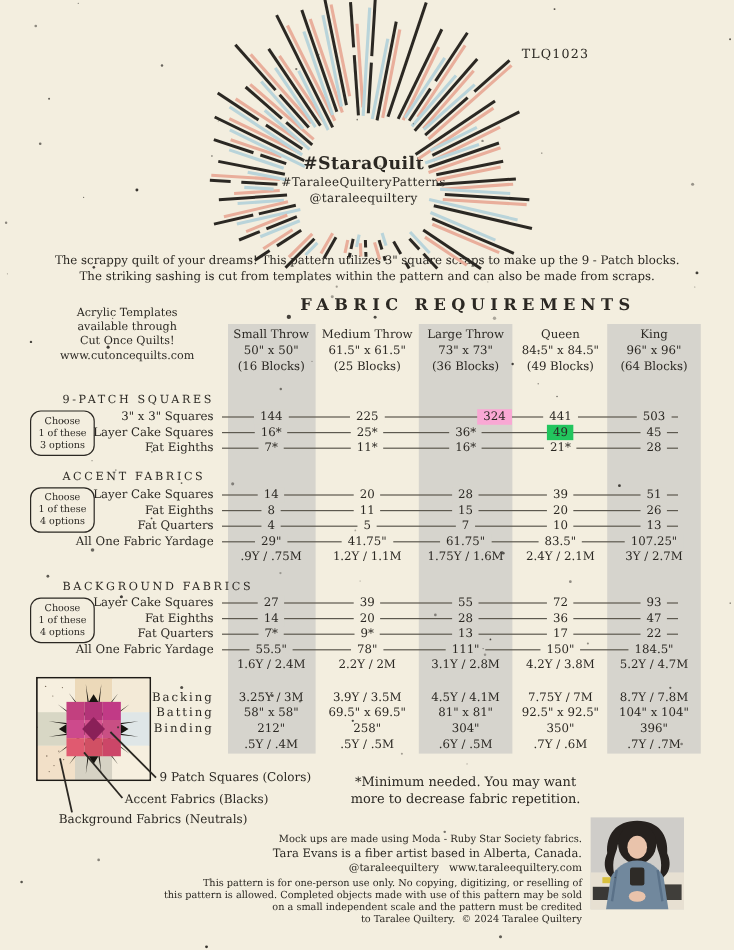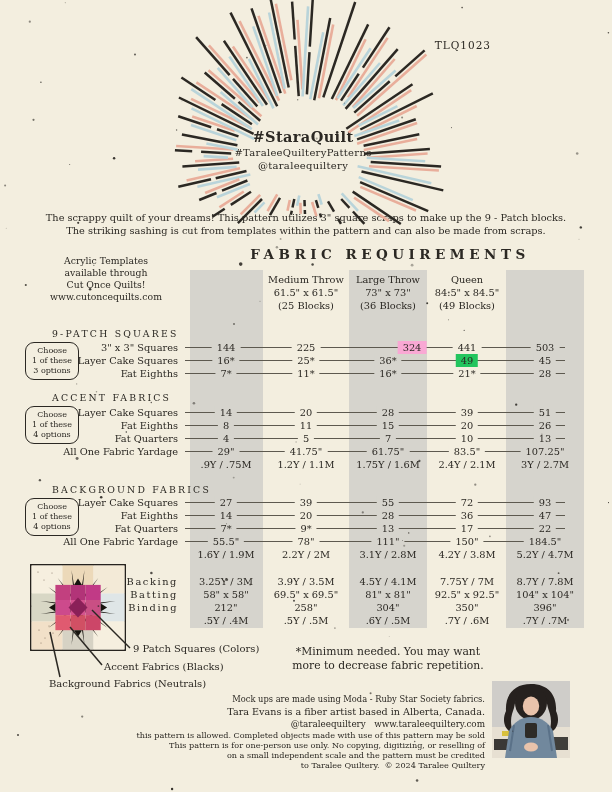--- a/index.html
+++ b/index.html
@@ -161,22 +161,22 @@
 
   <div class="note">
     <div>*Minimum needed. You may want</div>
     <div>more to decrease fabric repetition.</div>
   </div>
 
   <div class="footer">
     <div class="f-sm">Mock ups are made using Moda - Ruby Star Society fabrics.</div>
     <div class="f-md">Tara Evans is a fiber artist based in Alberta, Canada.</div>
     <div class="f-soc">@taraleequiltery   www.taraleequiltery.com</div>
+    <div class="f-xs">This pattern is for one-person use only. No copying, digitizing, or reselling of</div>
     <div class="f-xs">this pattern is allowed. Completed objects made with use of this pattern may be sold</div>
-    <div class="f-xs">This pattern is for one-person use only. No copying, digitizing, or reselling of</div>
     <div class="f-xs">on a small independent scale and the pattern must be credited</div>
     <div class="f-xs">to Taralee Quiltery.  © 2024 Taralee Quiltery</div>
   </div>
 
   <svg class="photo" viewBox="0 0 78 77">
     <rect width="78" height="77" fill="#cfcdc9"></rect>
     <rect y="46" width="78" height="31" fill="#e7e0d2"></rect>
     <rect x="2" y="58" width="14" height="11" fill="#3a3835"></rect>
     <rect x="60" y="56" width="16" height="13" fill="#403e3a"></rect>
     <rect x="18" y="63" width="9" height="8" fill="#c8473f"></rect>
@@ -395,34 +395,44 @@
       <circle cx="30.9" cy="606.1" r="0.65" fill="#2b2823" opacity="0.56"></circle>
       <circle cx="126.5" cy="376.5" r="0.75" fill="#2b2823" opacity="0.75"></circle>
       <line x1="92" y1="610" x2="130" y2="648" stroke="#2b2823" stroke-width="1.5"></line>
       <line x1="70" y1="627" x2="102" y2="665" stroke="#2b2823" stroke-width="1.5"></line>
       <line x1="50" y1="632" x2="60" y2="677" stroke="#2b2823" stroke-width="1.5"></line>
     </svg>
 
 <div class="stripe" style="left: 189.5px; width: 73px;"></div>
     <div class="stripe" style="left: 349px; width: 78px;"></div>
     <div class="stripe" style="left: 506px; width: 78px;"></div>
+    <div class="col-head" style="left: 166px;">
+      <div>Small Throw</div>
+      <div>50" x 50"</div>
+      <div>(16 Blocks)</div>
+    </div>
     <div class="col-head" style="left: 246px;">
       <div>Medium Throw</div>
       <div>61.5" x 61.5"</div>
       <div>(25 Blocks)</div>
     </div>
     <div class="col-head" style="left: 328px;">
       <div>Large Throw</div>
       <div>73" x 73"</div>
       <div>(36 Blocks)</div>
     </div>
     <div class="col-head" style="left: 407px;">
       <div>Queen</div>
       <div>84.5" x 84.5"</div>
       <div>(49 Blocks)</div>
+    </div>
+    <div class="col-head" style="left: 485px;">
+      <div>King</div>
+      <div>96" x 96"</div>
+      <div>(64 Blocks)</div>
     </div>
     <div class="sec-label" style="top: 328px;">9-PATCH SQUARES</div>
     <div class="choose" style="top: 342px;">
       <div>Choose</div>
       <div>1 of these</div>
       <div>3 options</div>
     </div>
     <div class="t-row" style="top: 341px;">
       <span class="lbl">3" x 3" Squares</span>
       <span class="rule"></span>
@@ -535,21 +545,21 @@
     <div class="t-row" style="top: 535px;">
       <span class="lbl">All One Fabric Yardage</span>
       <span class="rule"></span>
       <span class="cell masked" style="left: 226px; background: rgb(214, 212, 205);">55.5"</span>
       <span class="cell masked" style="left: 306px; background: rgb(243, 238, 223);">78"</span>
       <span class="cell masked" style="left: 388px; background: rgb(214, 212, 205);">111"</span>
       <span class="cell masked" style="left: 467px; background: rgb(243, 238, 223);">150"</span>
       <span class="cell masked" style="left: 545px; background: rgb(214, 212, 205);">184.5"</span>
     </div>
     <div class="t-row" style="top: 548px;">
-      <span class="cell" style="left: 226px;">1.6Y / 1.9M</span>
+      <span class="cell" style="left: 226px;">1.6Y / 2.4M</span>
       <span class="cell" style="left: 306px;">2.2Y / 2M</span>
       <span class="cell" style="left: 388px;">3.1Y / 2.8M</span>
       <span class="cell" style="left: 467px;">4.2Y / 3.8M</span>
       <span class="cell" style="left: 545px;">5.2Y / 4.7M</span>
     </div>
     <div class="t-row" style="top: 575px;">
       <span class="lbl spaced">Backing</span>
       <span class="cell" style="left: 226px;">3.25Y / 3M</span>
       <span class="cell" style="left: 306px;">3.9Y / 3.5M</span>
       <span class="cell" style="left: 388px;">4.5Y / 4.1M</span>

